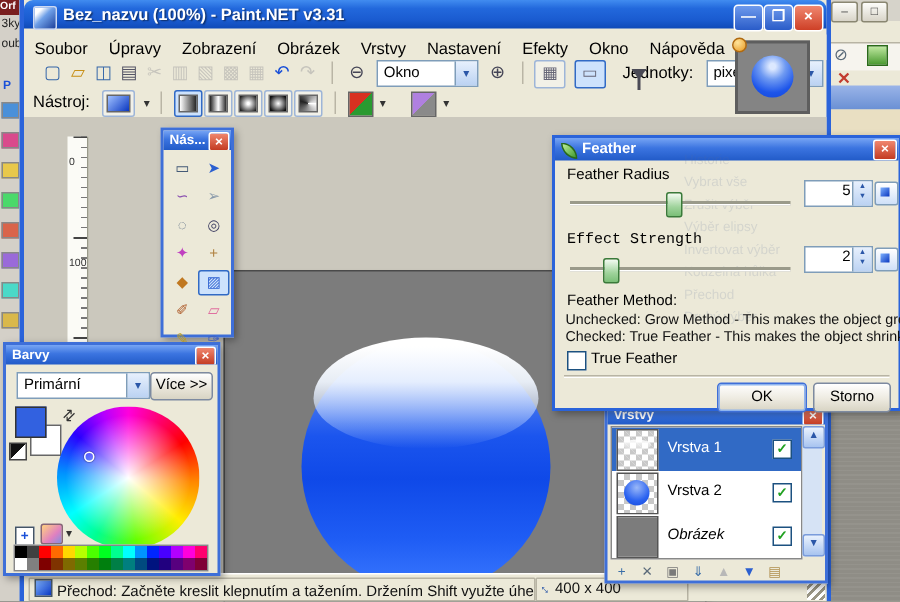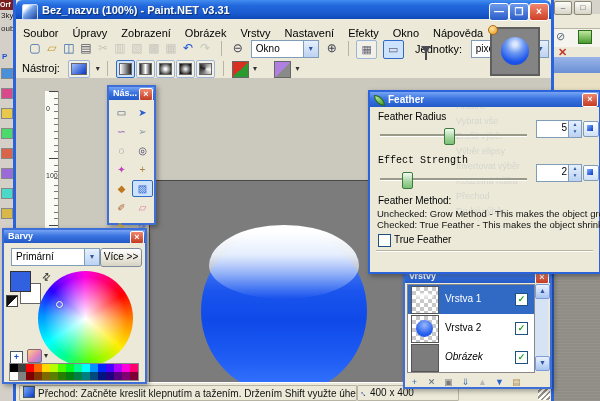--- a/index.html
+++ b/index.html
@@ -388,20 +388,22 @@
       <div class="reset-btn" style="left:213px;top:58px;"></div>
 
       <div class="fl" style="top:88px;">Feather Method:</div>
       <div class="desc" style="top:101px;">Unchecked: Grow Method - This makes the object grow slightly.</div>
       <div class="desc" style="top:112px;">Checked: True Feather - This makes the object shrink slightly.</div>
 
       <div id="true-feather-box" style="top:127px;"></div>
       <div class="fl" style="left:24px;top:127px;">True Feather</div>
 
       <div id="feather-sep" style="top:143px;"></div>
+      <div class="xp-btn default" style="left:108px;top:148px;width:58px;">OK</div>
+      <div class="xp-btn" style="left:172px;top:148px;width:50px;">Storno</div>
     </div>
   </div>
 
   <div id="layers-win" class="xp-win">
     <div class="xp-title">
       <span>Vrstvy</span>
       <span class="xp-close">×</span>
     </div>
     <div id="layers-list">
         <div class="layer-row selected">

